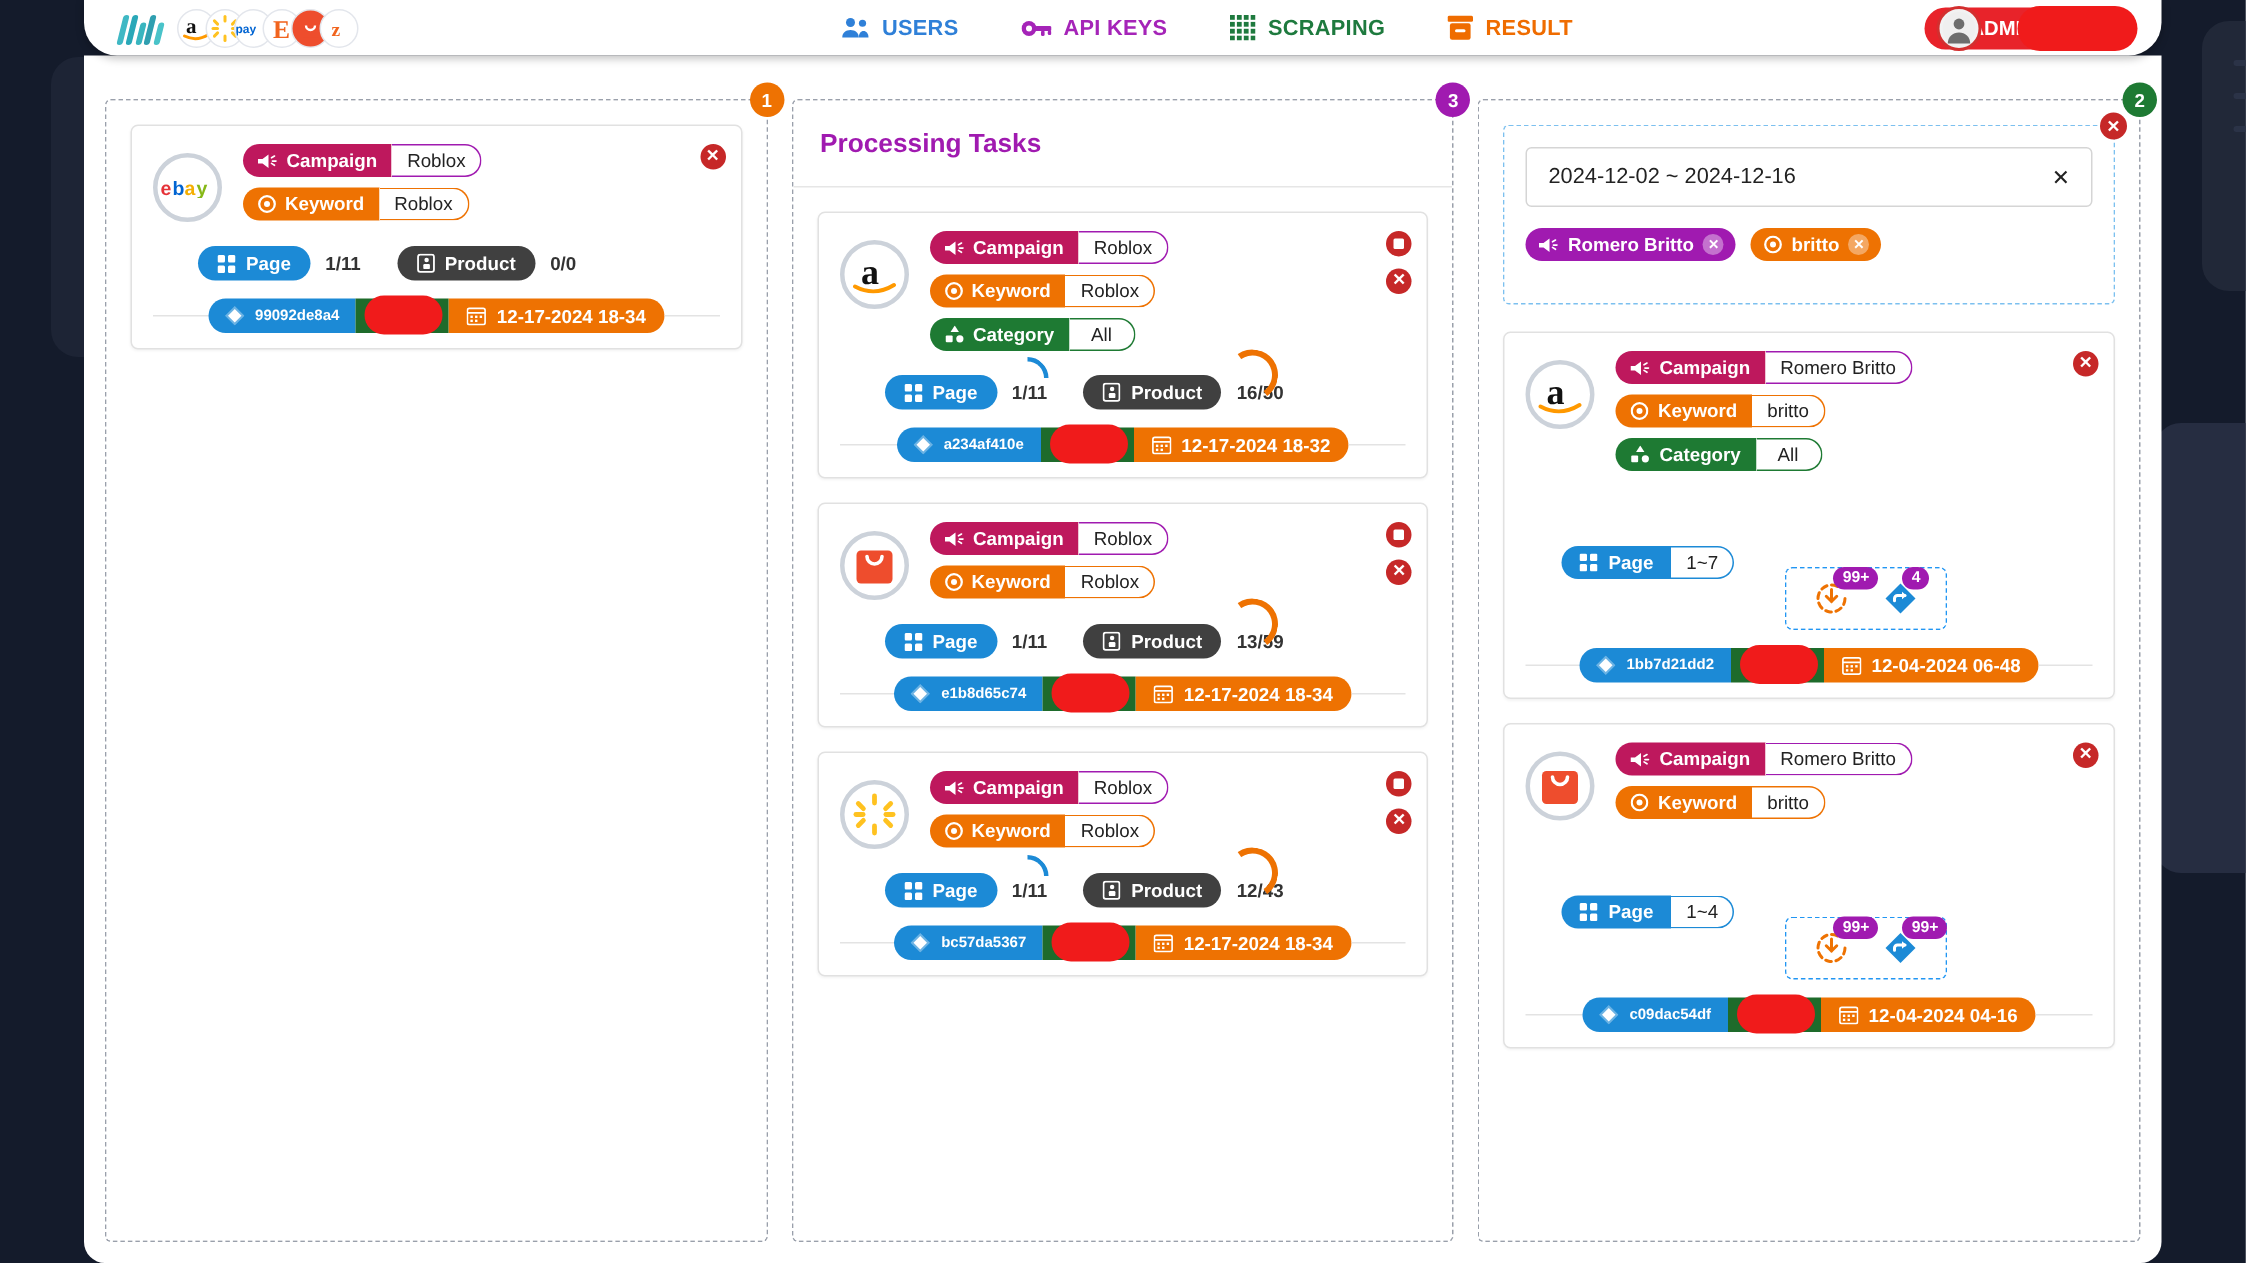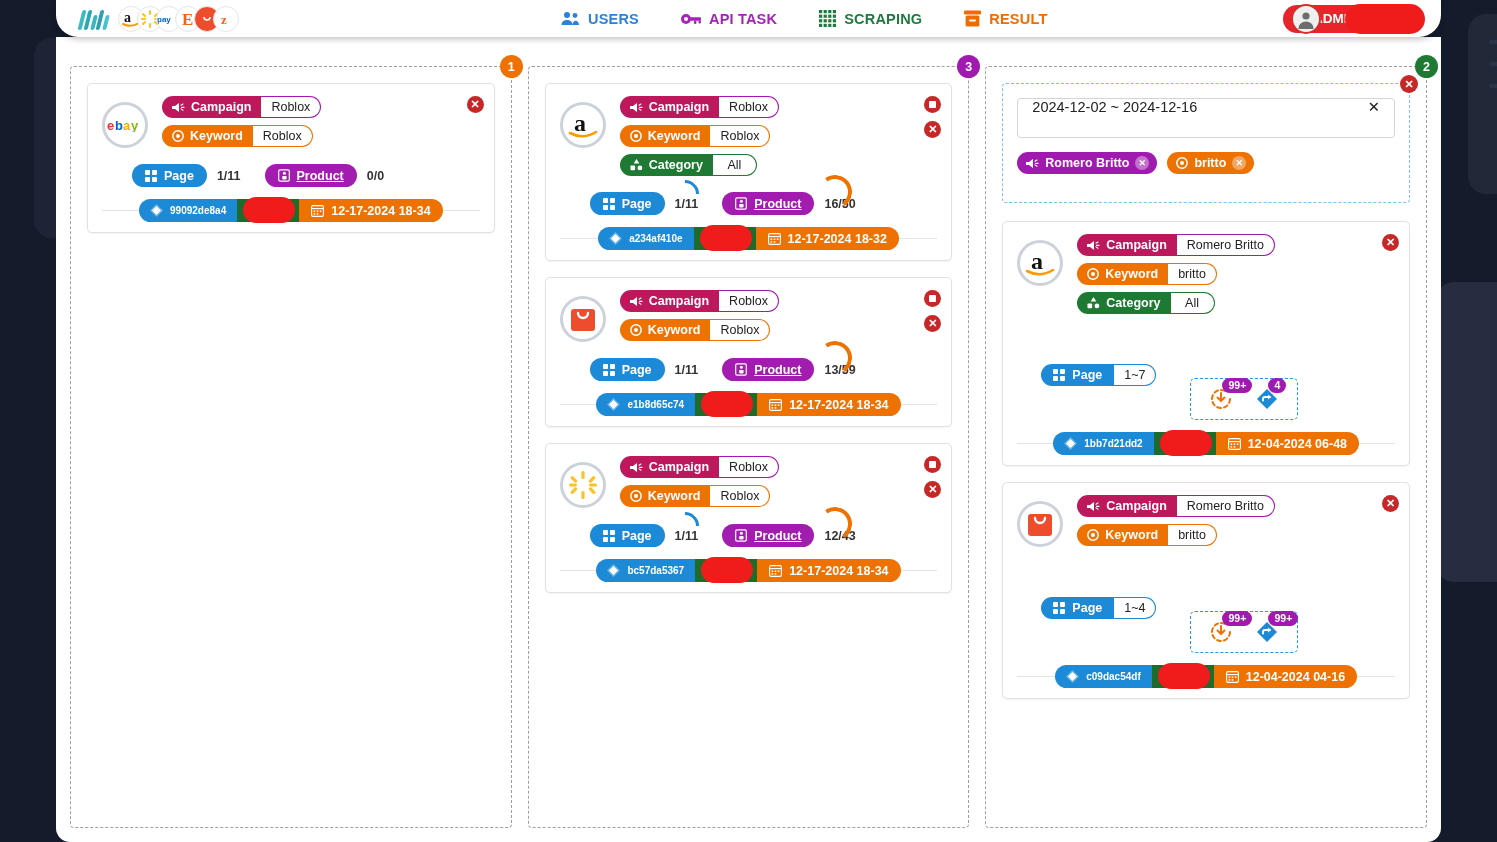--- a/index.html
+++ b/index.html
@@ -158,21 +158,21 @@
   .act-btn.stop { background:#c62828; }
   .act-btn.stop span { width:7px;height:7px;background:#fff;border-radius:1px;}
   .act-btn.close { background:#c62828; color:#fff; font-size:11px; font-weight:bold; line-height:1;}
 
   .metrics { display:flex; align-items:center; gap:10px; margin:16px 0 4px 30px; position:relative;}
   .pill {
     display:flex;align-items:center;gap:7px; height:23px; padding:0 13px;
     border-radius:12px; color:#fff; font-size:12.5px; font-weight:bold;
   }
   .pill.page { background:#1c8ad6; }
-  .pill.product { background:#a21caf;text-decoration:underline; }
+  .pill.product { background:#404040; }
   .metric-val { font-size:12.5px; font-weight:bold; color:#333; }
   .spin { position:relative; display:inline-block; }
   .spin .arc {
     position:absolute; width:28px;height:28px; left:-4px; top:-17px;
     border:3px solid transparent; border-radius:50%;
   }
   .arc.blue { border-top-color:#1c8ad6; transform:rotate(45deg); }
   .arc.orange { width:34px;height:34px; left:-6px; top:-22px; border-width:4px;
     border-top-color:#ee7202; border-right-color:#ee7202; transform:rotate(10deg); }
 
@@ -222,21 +222,21 @@
     border:1.5px dashed #7cc0ef; border-radius:4px;
     padding:14px; margin-bottom:18px; position:relative; min-height:120px;
   }
   .filter-close {
     position:absolute; right:-9px; top:-9px; width:18px;height:18px;
     border-radius:50%; background:#c62828; color:#fff; font-size:11px; font-weight:bold;
     display:flex;align-items:center;justify-content:center; cursor:pointer;
   }
   .date-input {
     width:100%; height:40px; border:1px solid #d5d5d5; border-radius:4px;
-    display:flex; padding:0 14px; background:#fff;
+    display:flex; align-items:center; padding:0 14px; background:#fff;
   }
   .date-input span { font-size:14.5px; color:#222; }
   .date-clear { margin-left:auto; color:#888; font-size:17px; cursor:pointer; }
   .chips { display:flex; gap:10px; margin-top:14px; }
   .chip {
     display:flex;align-items:center;gap:6px; height:22px; padding:0 8px 0 9px;
     border-radius:11px; color:#fff; font-size:12.5px; font-weight:bold;
   }
   .chip.purple { background:#a01ab0; }
   .chip.orange { background:#ee7202; }
@@ -329,21 +329,21 @@
     <a class="nav-link apikeys">
       <span>
         <svg width="20" height="14" viewBox="0 0 20 14" fill="#a524b8">
           <circle cx="5" cy="7" r="5"></circle>
             <circle cx="5" cy="7" r="2" fill="#fff"></circle>
           <rect x="9" y="5.3" width="11" height="3.4" rx="1"></rect>
           <rect x="13" y="8.4" width="2.4" height="3.6" rx="1"></rect>
           <rect x="17.5" y="8.4" width="2.4" height="3" rx="1"></rect>
         </svg>
       </span>
-      <span>API TASK</span>
+      <span>API KEYS</span>
     </a>
     <a class="nav-link scraping">
       <span>
         <svg width="17" height="17" viewBox="0 0 17 17" fill="#1e7a3e">
           <rect x="0" y="0" width="3.2" height="3.2"></rect>
             <rect x="4.6" y="0" width="3.2" height="3.2"></rect>
             <rect x="9.2" y="0" width="3.2" height="3.2"></rect>
             <rect x="13.8" y="0" width="3.2" height="3.2"></rect>
           <rect x="0" y="4.6" width="3.2" height="3.2"></rect>
             <rect x="4.6" y="4.6" width="3.2" height="3.2"></rect>
@@ -491,20 +491,23 @@
           </div>
           <div class="rule"></div>
         </div>
       </div>
 
     </div>
   </div>
 
   <div class="column">
     <div class="col-badge" style="background:#a01ab0">3</div>
+    <div class="col-head">
+      <div class="col-title" style="color:#a01ab0">Processing Tasks</div>
+    </div>
     <div class="col-body">
 
       <div class="card">
         <div class="card-actions">
           <div class="act-btn stop">
               <span></span>
             </div>
           <div class="act-btn close">✕</div>
         </div>
         <div class="card-top">

